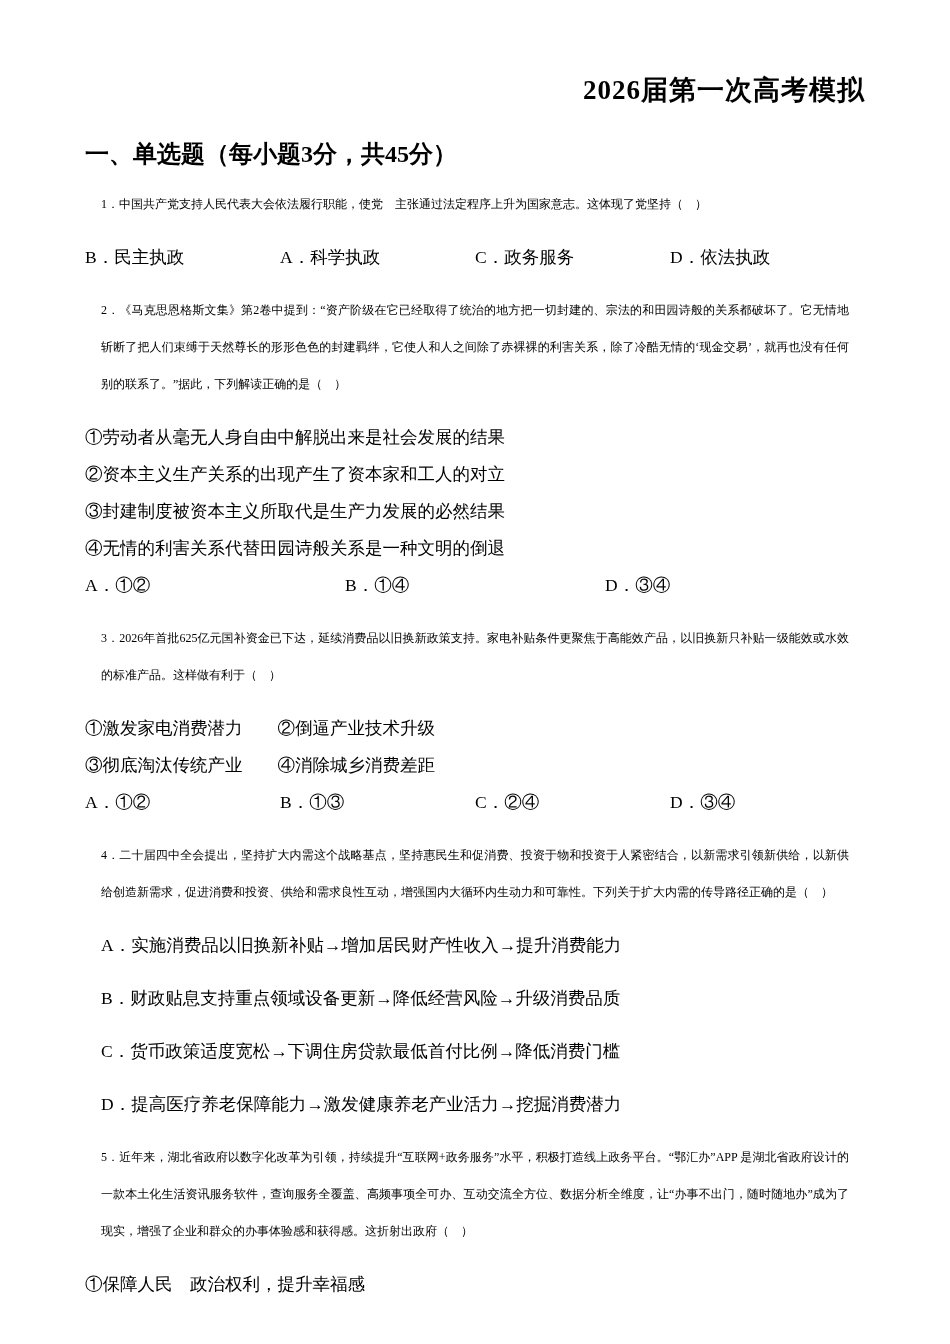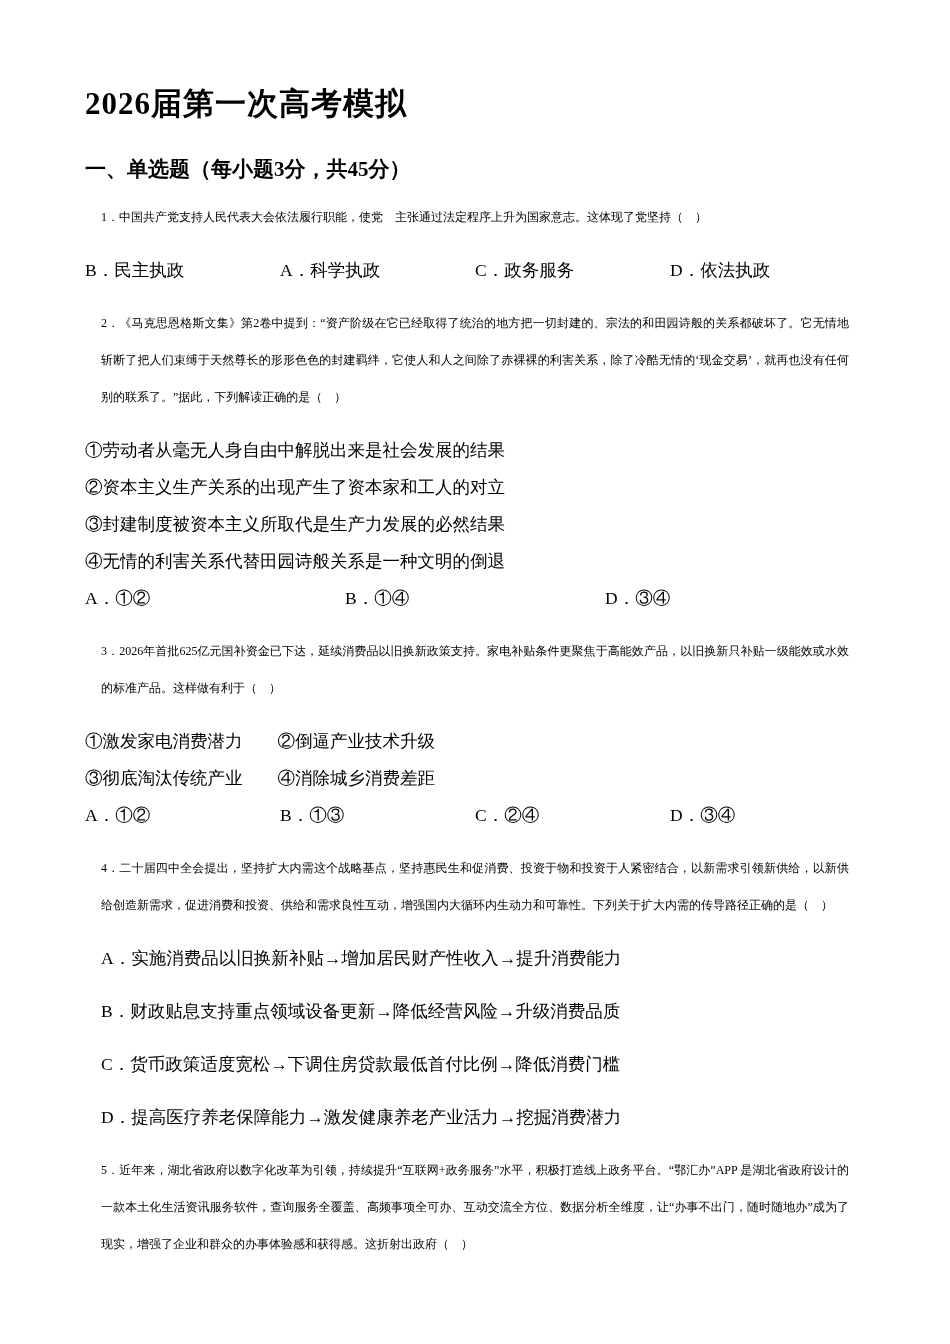--- a/index.html
+++ b/index.html
@@ -13,28 +13,28 @@
     background: #ffffff;
     color: #000000;
     font-family: "Liberation Serif", "DejaVu Serif", serif;
     overflow: hidden;
   }
   .page {
     padding: 72px 85px 0 85px;
     box-sizing: border-box;
   }
   .doc-title {
-    font-size: 31px;
+    font-size: 27px;
     font-weight: 700;
-    text-align: left;
-    margin: 11px 0 30px 0;
+    text-align: right;
+    margin: 0 0 30px 0;
     letter-spacing: 1px;
   }
   .section-heading {
-    font-size: 21px;
+    font-size: 24px;
     font-weight: 700;
     margin: 0 0 12px 0;
   }
   .question {
     margin: 0 0 3px 0;
   }
   .stem {
     font-size: 12px;
     line-height: 37px;
     text-align: justify;
@@ -107,15 +107,16 @@
   <section class="question">
     <p class="stem">4．二十届四中全会提出，坚持扩大内需这个战略基点，坚持惠民生和促消费、投资于物和投资于人紧密结合，以新需求引领新供给，以新供给创造新需求，促进消费和投资、供给和需求良性互动，增强国内大循环内生动力和可靠性。下列关于扩大内需的传导路径正确的是（　）</p>
     <p class="option-line">A．实施消费品以旧换新补贴→增加居民财产性收入→提升消费能力</p>
     <p class="option-line">B．财政贴息支持重点领域设备更新→降低经营风险→升级消费品质</p>
     <p class="option-line">C．货币政策适度宽松→下调住房贷款最低首付比例→降低消费门槛</p>
     <p class="option-line">D．提高医疗养老保障能力→激发健康养老产业活力→挖掘消费潜力</p>
   </section>
 
   <section class="question">
     <p class="stem">5．近年来，湖北省政府以数字化改革为引领，持续提升“互联网+政务服务”水平，积极打造线上政务平台。“鄂汇办”APP 是湖北省政府设计的一款本土化生活资讯服务软件，查询服务全覆盖、高频事项全可办、互动交流全方位、数据分析全维度，让“办事不出门，随时随地办”成为了现实，增强了企业和群众的办事体验感和获得感。这折射出政府（　）</p>
+    <p class="statement">①保障人民　政治权利，提升幸福感</p>
   </section>
 
 </div>
 
 </body></html>

